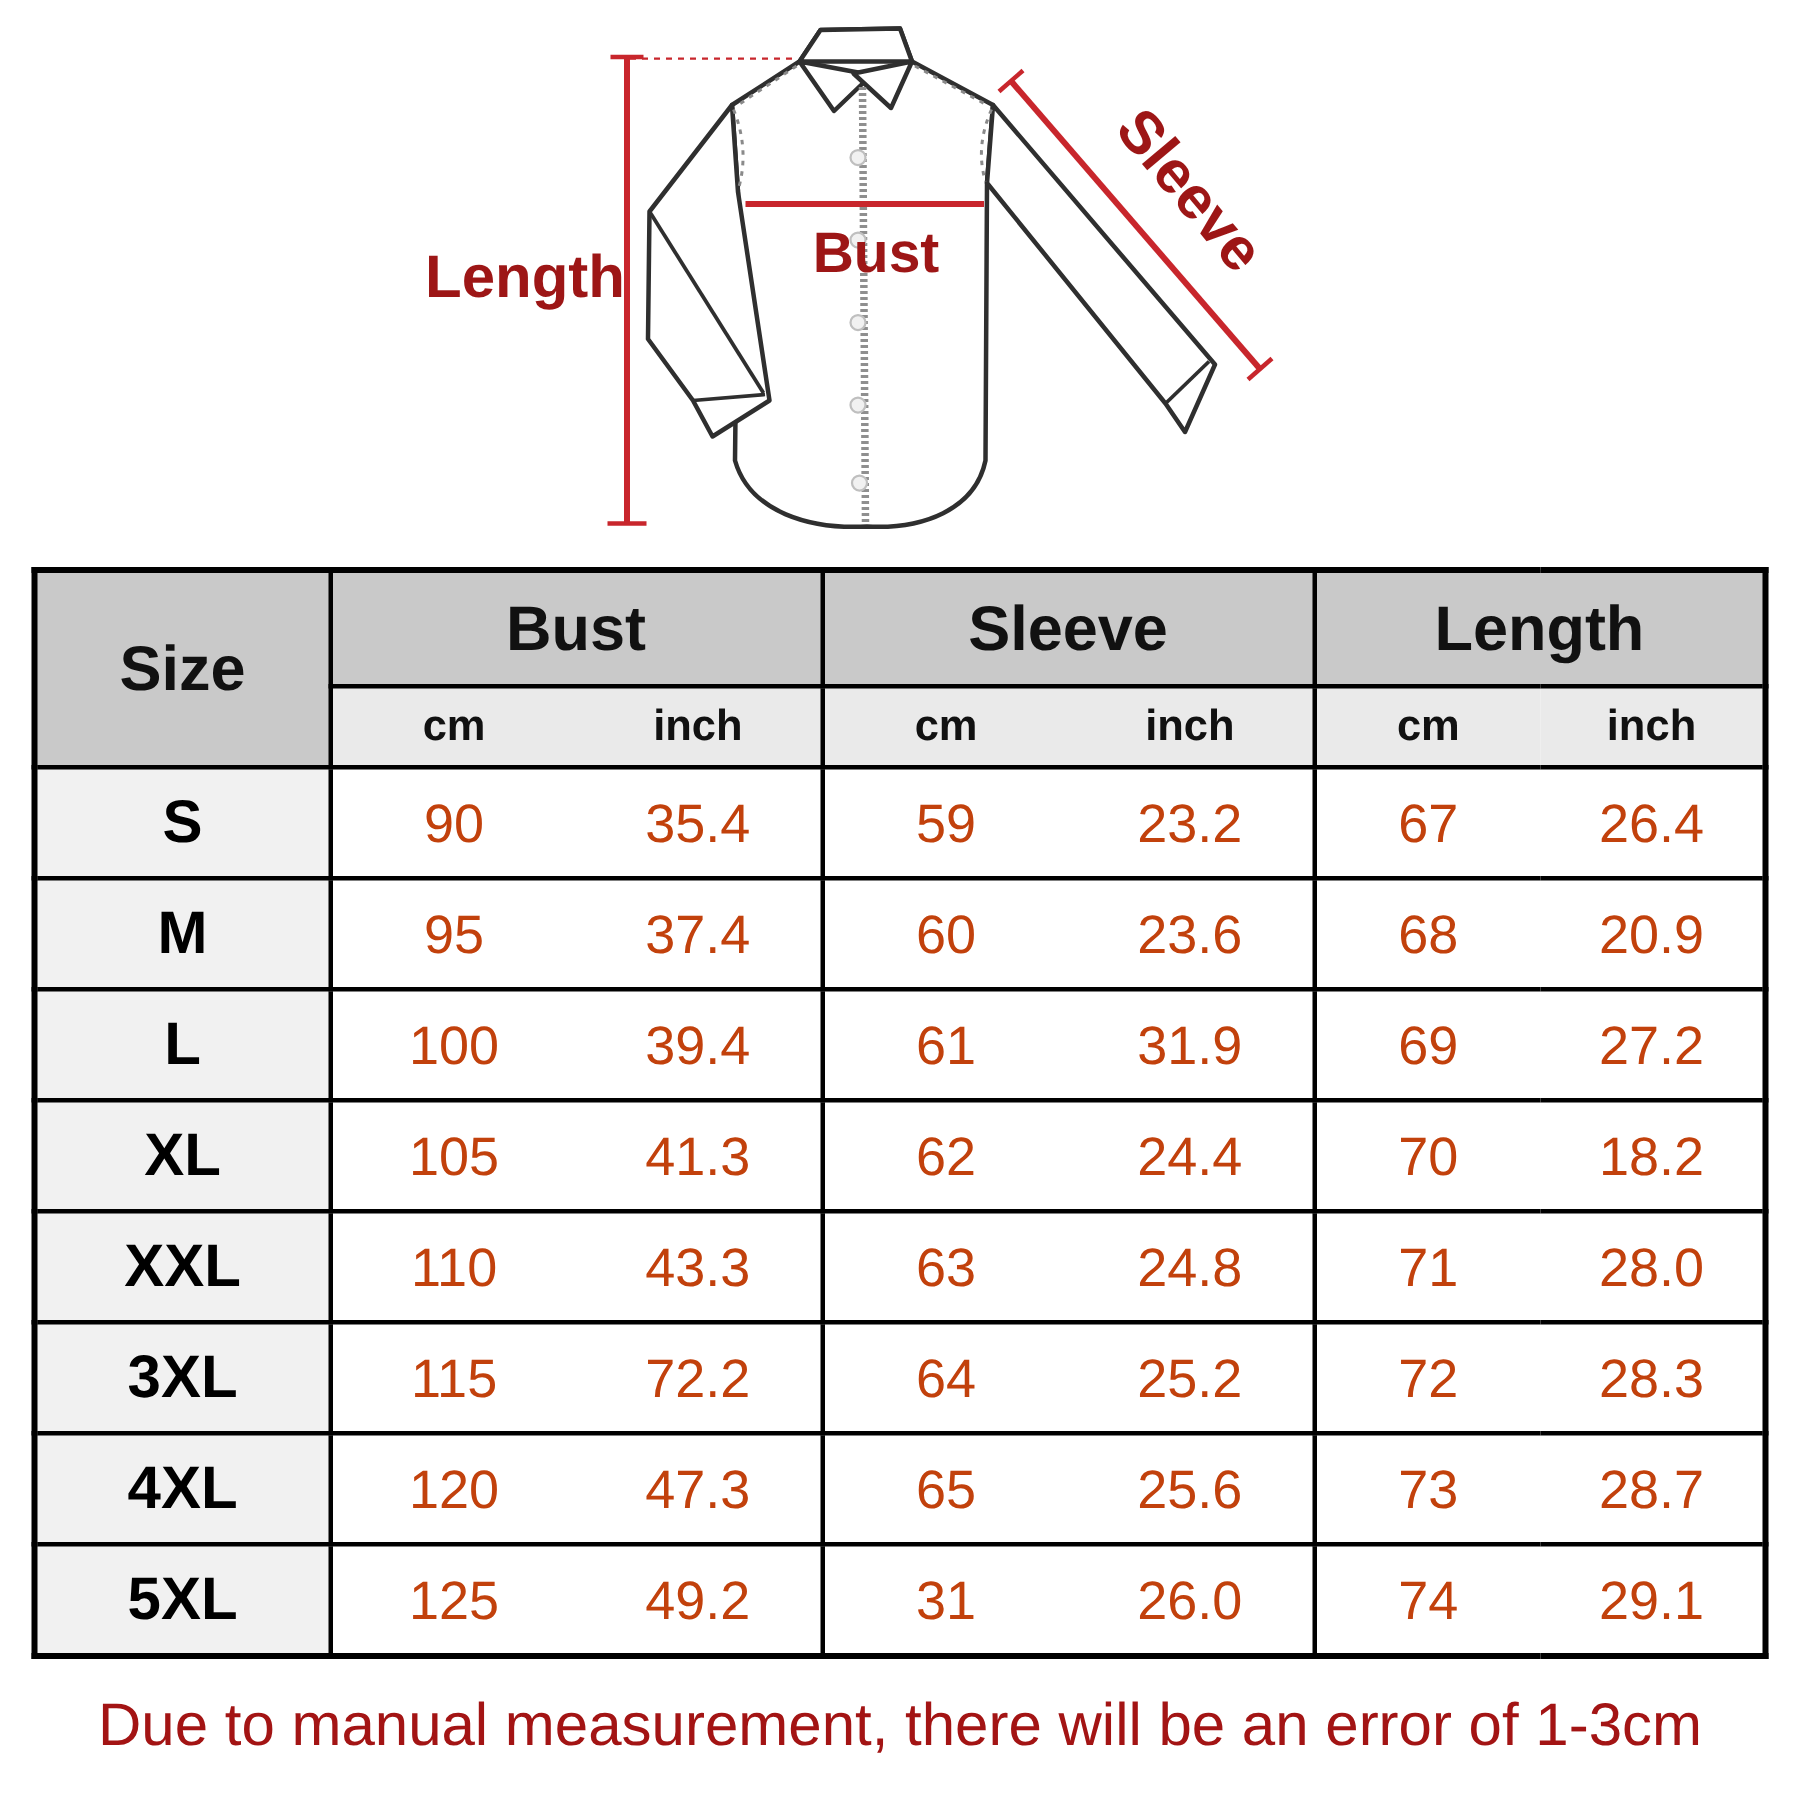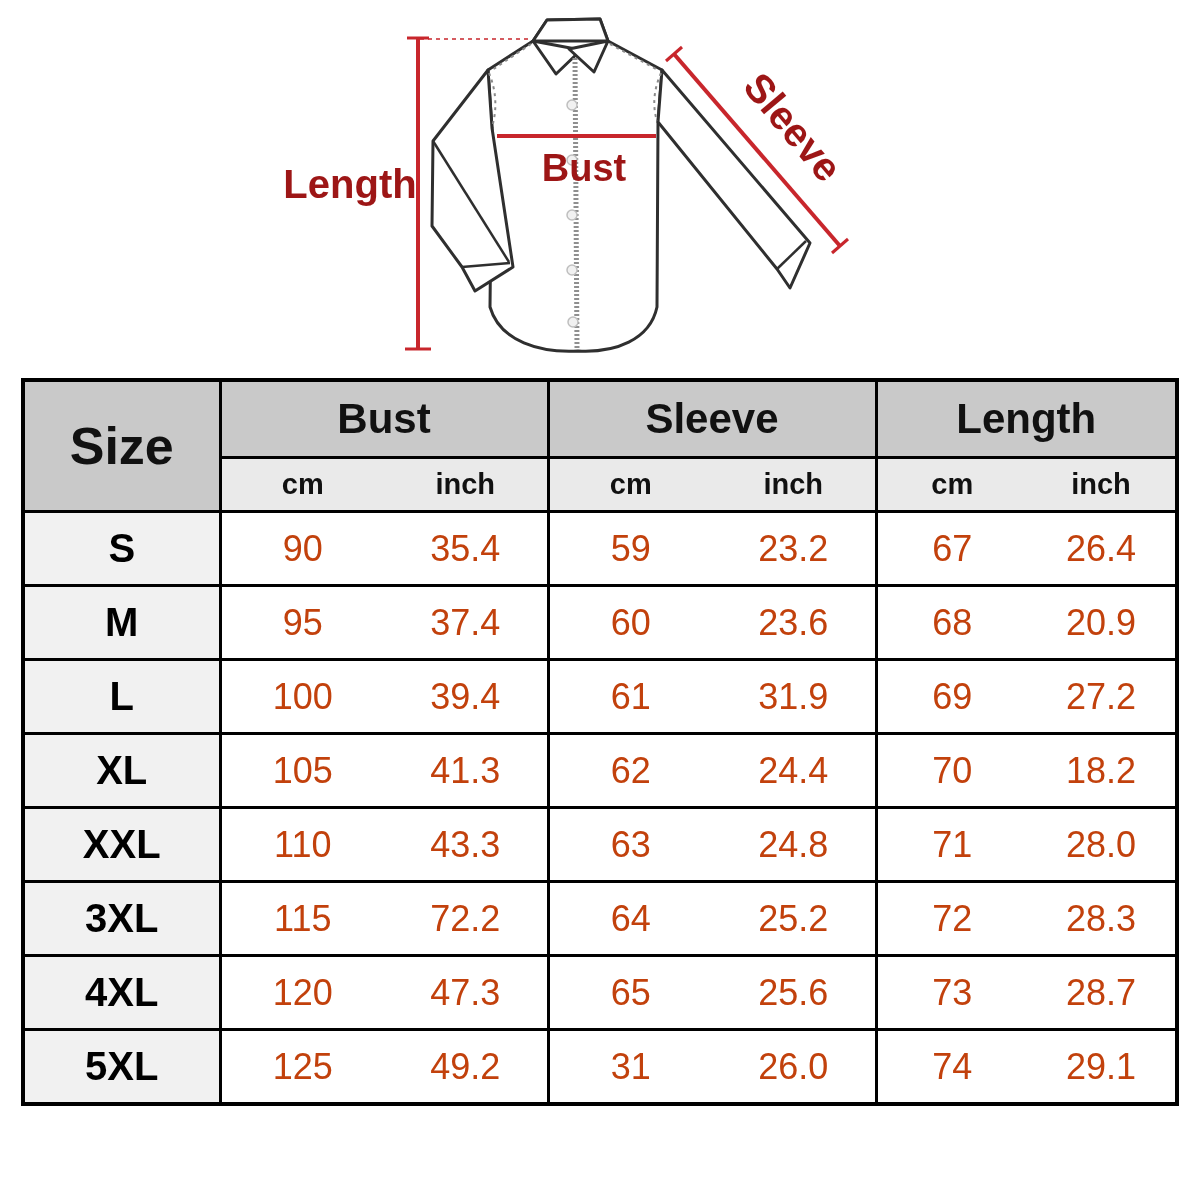--- a/index.html
+++ b/index.html
@@ -12,21 +12,21 @@
   .diagram svg { display: block; }
   svg text { font-family: "Liberation Sans", sans-serif; }
 
   table.size-chart {
     border-collapse: collapse; table-layout: fixed;
     width: 1154px; margin: 10px auto 0 auto;
     border: 4px solid #000000; text-align: center;
   }
   table.size-chart th, table.size-chart td { border: 3px solid #000000; padding: 0; }
   th.group-header { background: #c9c9c9; font-size: 42px; font-weight: bold; height: 74px; color: #111; }
-  th.size-header  { background: #c9c9c9; font-size: 52px; font-weight: bold; color: #111; }
+  th.size-header  { background: #c9c9c9; font-size: 42px; font-weight: bold; color: #111; }
   th.unit-header  { background: #eaeaea; font-size: 29px; font-weight: bold; height: 51px; color: #111; margin-left: 20px; }
   td.size-cell { background: #f1f1f1; font-size: 40px; font-weight: bold; height: 71px; color: #000; }
   td.value-cell { background: #ffffff; font-size: 36px; font-weight: normal; color: #c2410c; }
   .u-cm  { border-right-style: hidden !important; }
   .u-inch { border-left-style: hidden !important; }
 
   .note {
     margin-top: 22px; text-align: center;
     font-size: 40px; color: #a31414; letter-spacing: 0px;
   }
@@ -185,14 +185,15 @@
         <td class="value-cell u-cm">125</td>
         <td class="value-cell u-inch">49.2</td>
         <td class="value-cell u-cm">31</td>
         <td class="value-cell u-inch">26.0</td>
         <td class="value-cell u-cm">74</td>
         <td class="value-cell u-inch">29.1</td>
       </tr>
     </tbody>
   </table>
 
+  <div class="note">Due to manual measurement, there will be an error of 1-3cm</div>
 
 </div>
 
 </body></html>

